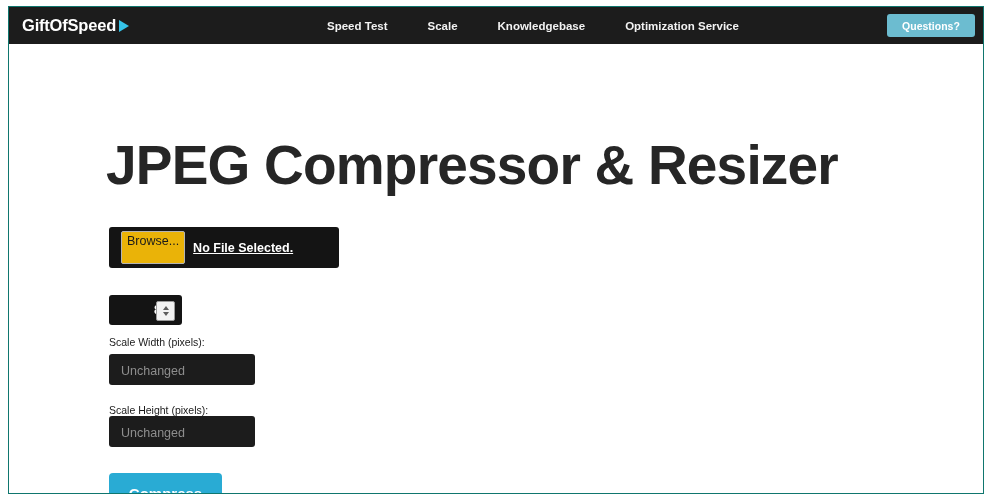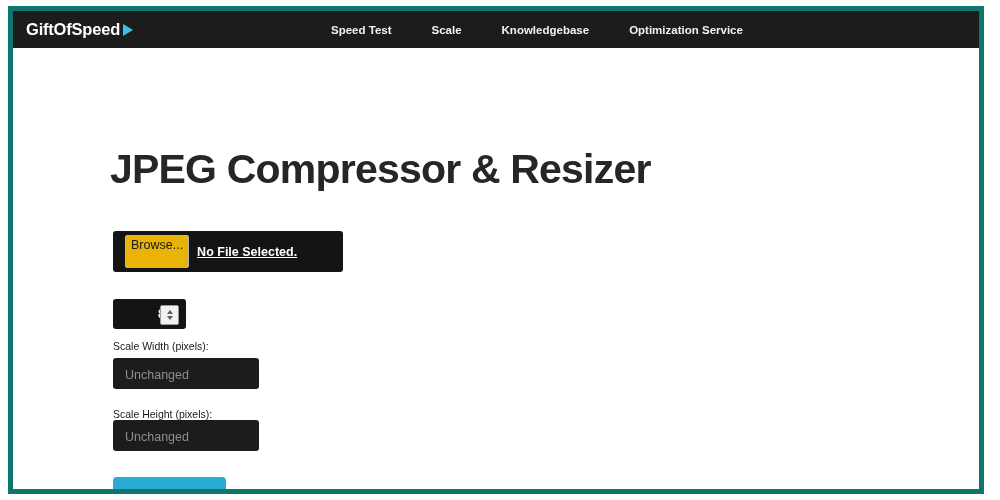--- a/index.html
+++ b/index.html
@@ -16,21 +16,21 @@
   }
 
   
   .page-frame {
     position: absolute;
     left: 8px;
     top: 6px;
     width: 976px;
     height: 488px;
     background: #ffffff;
-    border: 5px solid #0f766e;
+    border: 1px solid #0f766e;
     box-sizing: border-box;
     overflow: hidden;
   }
 
   
   .site-header {
     position: absolute;
     left: 0px;
     top: 0px;
     width: 976px;
@@ -105,21 +105,21 @@
     top: 37px;
     width: 976px;
     height: 451px;
   }
 
   .page-title {
     position: absolute;
     left: 97px;
     top: 98px;
     margin: 0;
-    font-size: 41px;
+    font-size: 55px;
     font-weight: bold;
     color: #262626;
     letter-spacing: -0.8px;
     line-height: 46px;
     white-space: nowrap;
   }
 
   
   .file-field {
     position: absolute;
@@ -278,20 +278,21 @@
       <span class="brand-play"></span>
     </a>
 
     <nav class="main-nav">
       <a class="nav-link" href="#">Speed Test</a>
       <a class="nav-link" href="#">Scale</a>
       <a class="nav-link" href="#">Knowledgebase</a>
       <a class="nav-link" href="#">Optimization Service</a>
     </nav>
 
+    <button class="questions-button">Questions?</button>
   </div>
 
   <div class="content">
 
     <h1 class="page-title">JPEG Compressor &amp; Resizer</h1>
 
     <div class="file-field">
       <span class="browse-button">Browse...</span>
       <span class="file-status">No File Selected.</span>
     </div>

